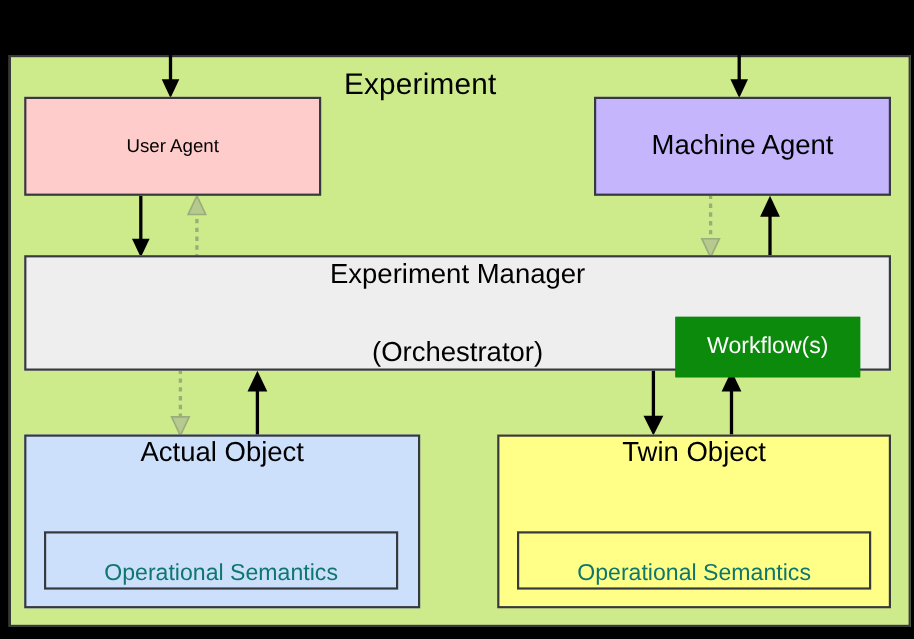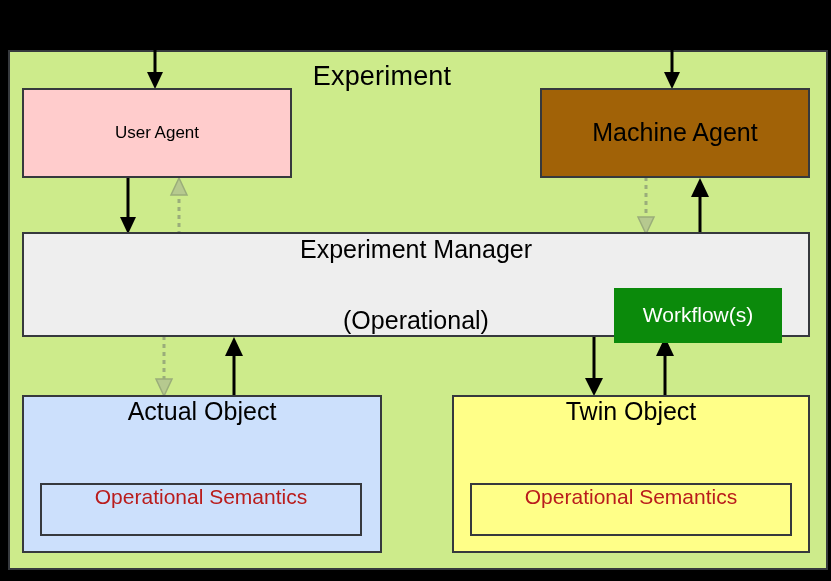--- a/index.html
+++ b/index.html
@@ -54,21 +54,21 @@
     width: 270px;
     height: 90px;
     background: #ffcccc;
     font-size: 17px;
   }
   .node-machine-agent {
     left: 540px;
     top: 88px;
     width: 270px;
     height: 90px;
-    background: #a16207;
+    background: #c4b5fd;
     font-size: 25px;
   }
   .node-experiment-manager {
     left: 22px;
     top: 232px;
     width: 788px;
     height: 105px;
     background: #eeeeee;
     font-size: 25px;
     justify-content: center;
@@ -117,24 +117,24 @@
     height: 158px;
     background: #ffff88;
     font-size: 25px;
     justify-content: flex-start;
   }
   .inner-box {
     position: absolute;
     box-sizing: border-box;
     border: 2px solid #36393d;
     display: flex;
-    align-items: flex-start;
+    align-items: flex-end;
     justify-content: center;
     font-size: 21px;
-    color: #b91c1c;
+    color: #0f766e;
   }
   .inner-actual {
     left: 16px;
     top: 86px;
     width: 322px;
     height: 53px;
     background: #cce0fc;
   }
   .inner-twin {
     left: 16px;
@@ -232,21 +232,21 @@
     <span>User Agent</span>
   </div>
 
   <div class="node node-machine-agent">
     <span>Machine Agent</span>
   </div>
 
   <div class="node node-experiment-manager">
     <div class="em-label">
       <span>Experiment Manager</span>
-      <span>(Operational)</span>
+      <span>(Orchestrator)</span>
     </div>
     <div class="node-workflows">
       <span>Workflow(s)</span>
     </div>
   </div>
 
   <div class="node node-actual-object">
     <span>Actual Object</span>
     <div class="inner-box inner-actual">
       <span>Operational Semantics</span>

